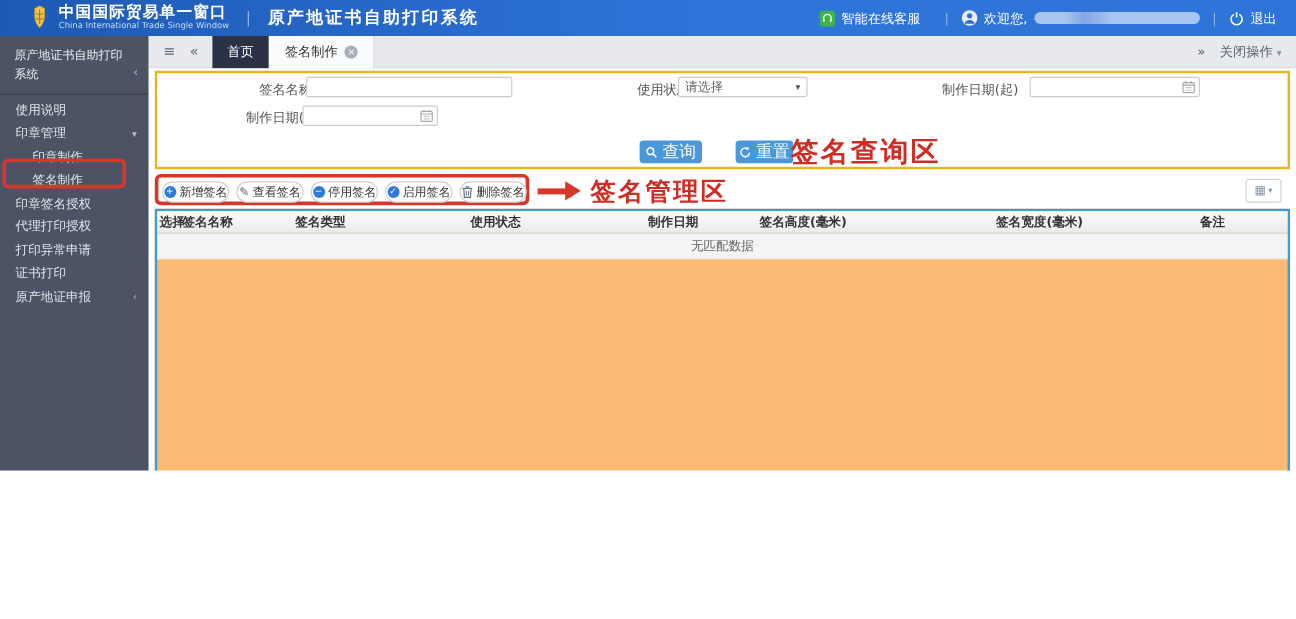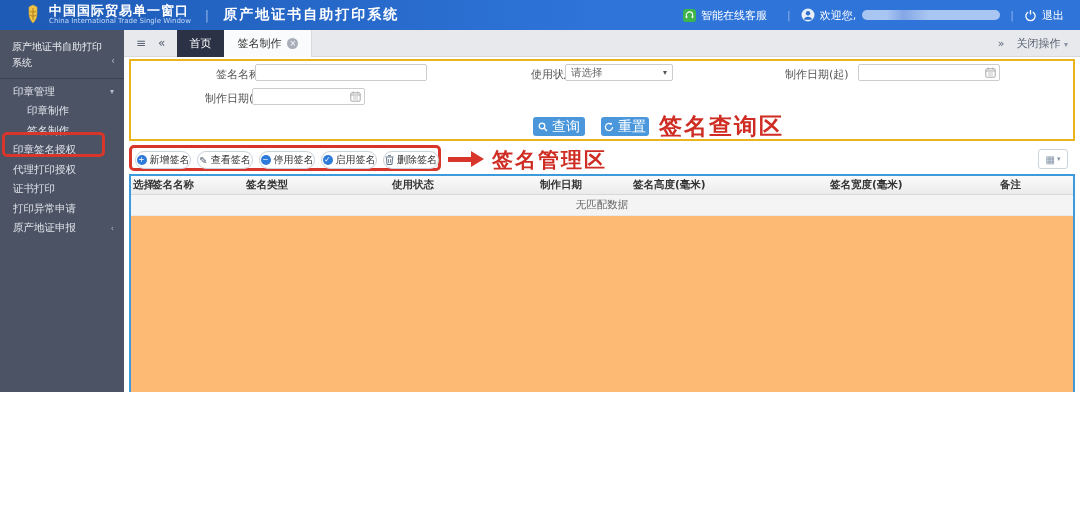--- a/index.html
+++ b/index.html
@@ -145,40 +145,43 @@
     </div>
   </div>
 
   <div class="sidebar">
     <div class="side-title">
       <span>原产地证书自助打印系统</span>
       <span class="chev">‹</span>
     </div>
     <div class="side-menu">
       <div class="side-item">
+        <span>使用说明</span>
+      </div>
+      <div class="side-item">
         <span>印章管理</span>
         <span class="caret">▾</span>
       </div>
       <div class="side-item child">
         <span>印章制作</span>
       </div>
       <div class="side-item child">
         <span>签名制作</span>
       </div>
       <div class="side-item">
         <span>印章签名授权</span>
       </div>
       <div class="side-item">
         <span>代理打印授权</span>
       </div>
       <div class="side-item">
+        <span>打印异常申请</span>
+      </div>
+      <div class="side-item">
         <span>证书打印</span>
-      </div>
-      <div class="side-item">
-        <span>打印异常申请</span>
       </div>
       <div class="side-item">
         <span>原产地证申报</span>
         <span class="caret">‹</span>
       </div>
     </div>
     <div class="red-box-side"></div>
   </div>
 
   <div class="content">
@@ -234,21 +237,21 @@
             <line x1="3" y1="8" x2="8" y2="8" stroke="#c4c4c4"></line>
           </svg>
         </div>
         <button class="q-btn" style="left:402px; top:56px; width:52px;">
           <svg width="10" height="10" viewBox="0 0 10 10">
             <circle cx="4" cy="4" r="2.8" stroke="#fff" stroke-width="1.3" fill="none"></circle>
             <line x1="6.2" y1="6.2" x2="9" y2="9" stroke="#fff" stroke-width="1.3"></line>
           </svg>
           <span>查询</span>
         </button>
-        <button class="q-btn" style="left:470px; top:56px; width:48px;">
+        <button class="q-btn" style="left:482px; top:56px; width:48px;">
           <svg width="10" height="10" viewBox="0 0 10 10">
             <path d="M8.6 5 a3.6 3.6 0 1 1 -1.1-2.6" stroke="#fff" stroke-width="1.2" fill="none"></path>
             <path d="M7.9 0.4 L7.7 2.8 L5.3 2.6 Z" fill="#fff"></path>
           </svg>
           <span>重置</span>
         </button>
         <span class="annot" style="left:528px; top:50px; font-size:23px;">签名查询区</span>
       </div>
 
       <div class="red-box-toolbar"></div>

